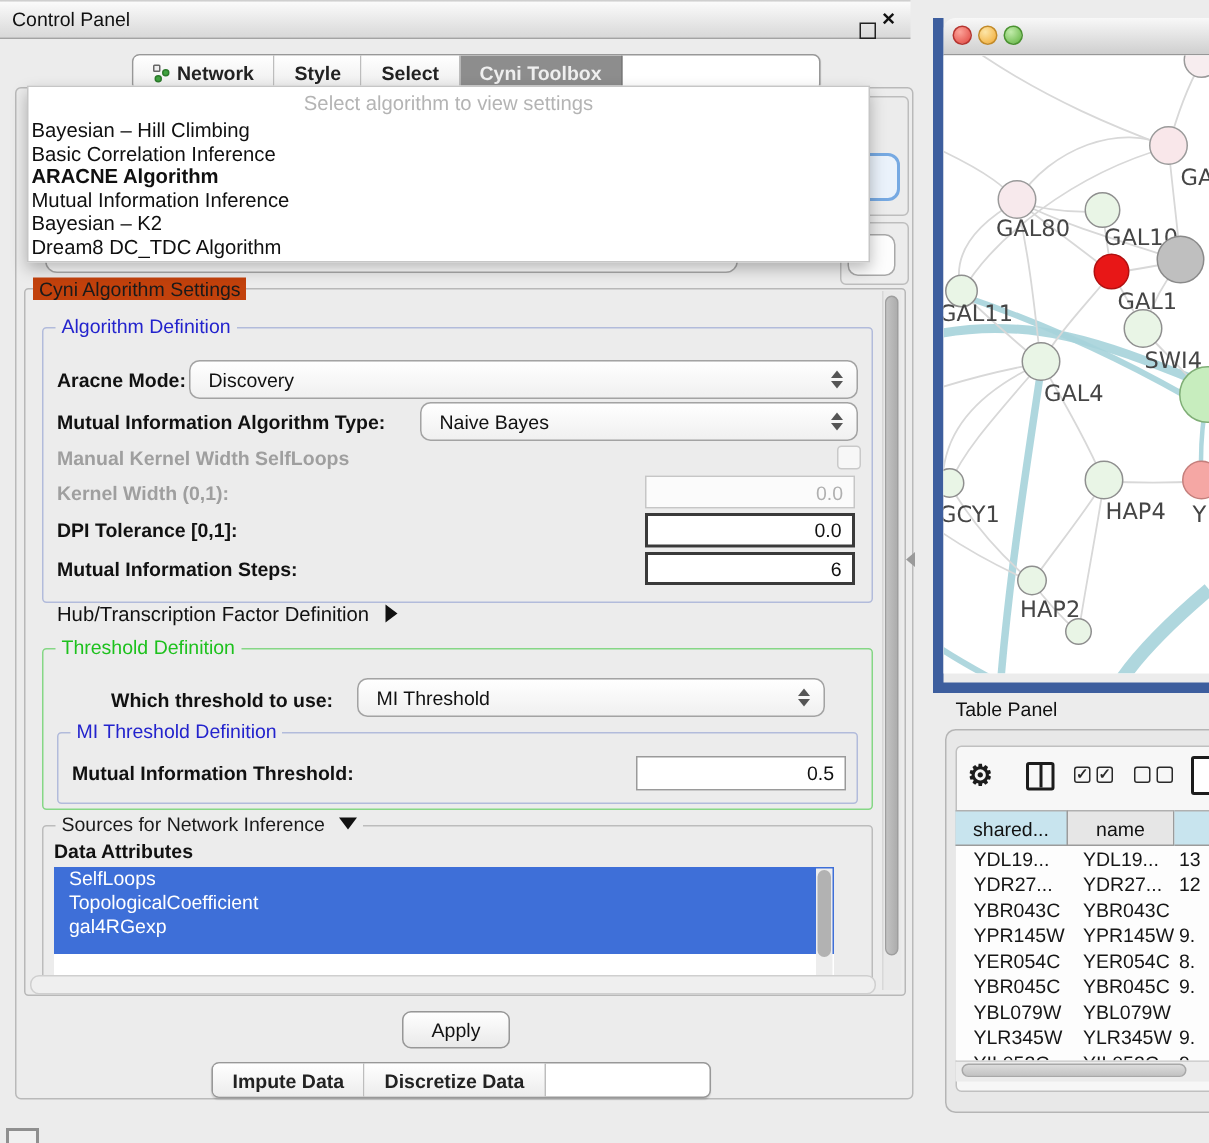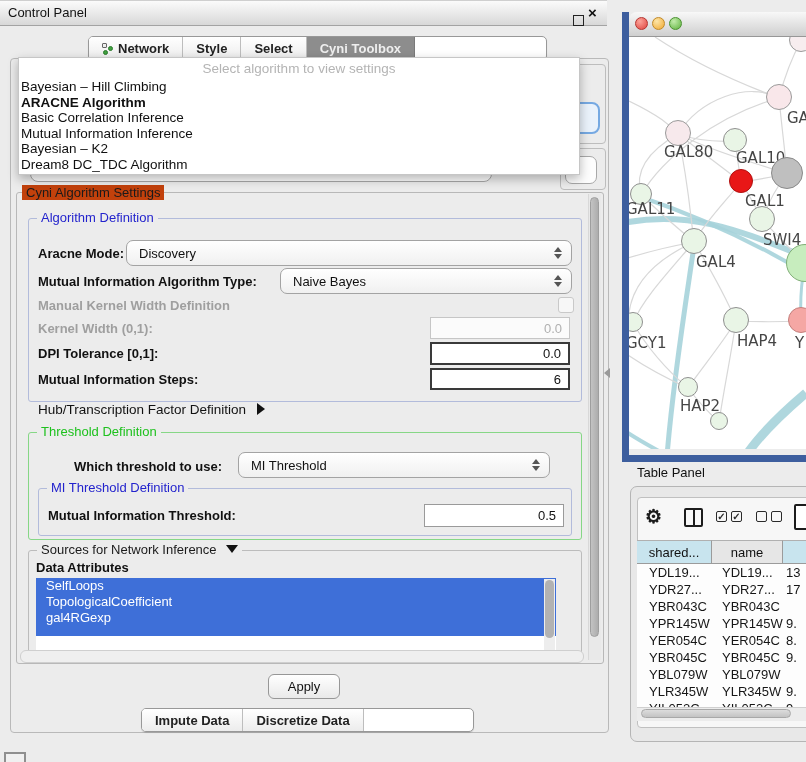--- a/index.html
+++ b/index.html
@@ -168,22 +168,22 @@
   <div class="abs frag-group1"></div>
   <div class="abs frag-bluecombo"></div>
   <div class="abs frag-group2"></div>
   <div class="abs frag-combo2"></div>
   <div class="abs frag-widecombo"></div>
 
   <div class="abs popup">
     <div class="abs popup-placeholder">Select algorithm to view settings</div>
     <div class="abs algo-list">
         <div class="algo-item">Bayesian – Hill Climbing</div>
+        <div class="algo-item">Basic Correlation Inference</div>
         <div class="algo-item selected">ARACNE Algorithm</div>
-        <div class="algo-item">Basic Correlation Inference</div>
         <div class="algo-item">Mutual Information Inference</div>
         <div class="algo-item">Bayesian – K2</div>
         <div class="algo-item">Dream8 DC_TDC Algorithm</div>
       </div>
   </div>
 
   <div class="abs settings"></div>
   <div class="abs settings-title">Cyni Algorithm Settings</div>
 
   <div class="abs group b-blue" style="left:28px;top:218px;width:552px;height:182px;">
@@ -198,21 +198,21 @@
       </span>
   </div>
   <div class="lbl" style="left:38px;top:274px;">Mutual Information Algorithm Type:</div>
   <div class="combo" style="left:280px;top:268px;width:292px;height:26px;">
     <span>Naive Bayes</span>
     <span class="spin">
         <i class="up"></i>
         <i class="dn"></i>
       </span>
   </div>
-  <div class="lbl dis" style="left:38px;top:298px;">Manual Kernel Width Definition</div>
+  <div class="lbl dis" style="left:38px;top:298px;">Manual Kernel Width SelfLoops</div>
   <div class="checkbox" style="left:558px;top:297px;"></div>
 
   <div class="lbl dis" style="left:38px;top:321px;">Kernel Width (0,1):</div>
   <div class="numfield dis" style="left:430px;top:317px;width:140px;height:22px;">0.0</div>
 
   <div class="lbl" style="left:38px;top:346px;">DPI Tolerance [0,1]:</div>
   <div class="numfield" style="left:430px;top:342px;width:140px;height:23px;">0.0</div>
 
   <div class="lbl" style="left:38px;top:372px;">Mutual Information Steps:</div>
   <div class="numfield" style="left:430px;top:368px;width:140px;height:22px;">6</div>
@@ -378,21 +378,21 @@
   </div>
   <div class="abs tbl-body" id="tbl-body">
       <div class="tr">
         <div class="td c1">YDL19...</div>
         <div class="td c2">YDL19...</div>
         <div class="td c3">13</div>
       </div>
       <div class="tr">
         <div class="td c1">YDR27...</div>
         <div class="td c2">YDR27...</div>
-        <div class="td c3">17</div>
+        <div class="td c3">12</div>
       </div>
       <div class="tr">
         <div class="td c1">YBR043C</div>
         <div class="td c2">YBR043C</div>
         <div class="td c3"></div>
       </div>
       <div class="tr">
         <div class="td c1">YPR145W</div>
         <div class="td c2">YPR145W</div>
         <div class="td c3">9.</div>

